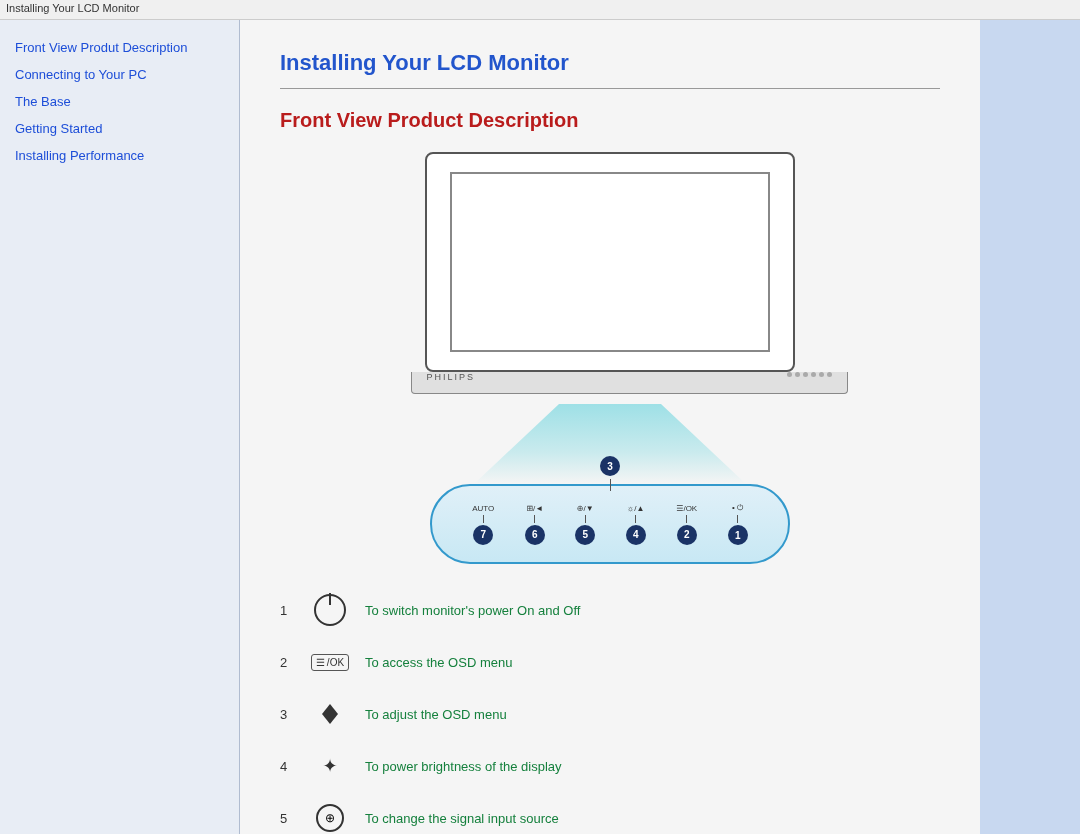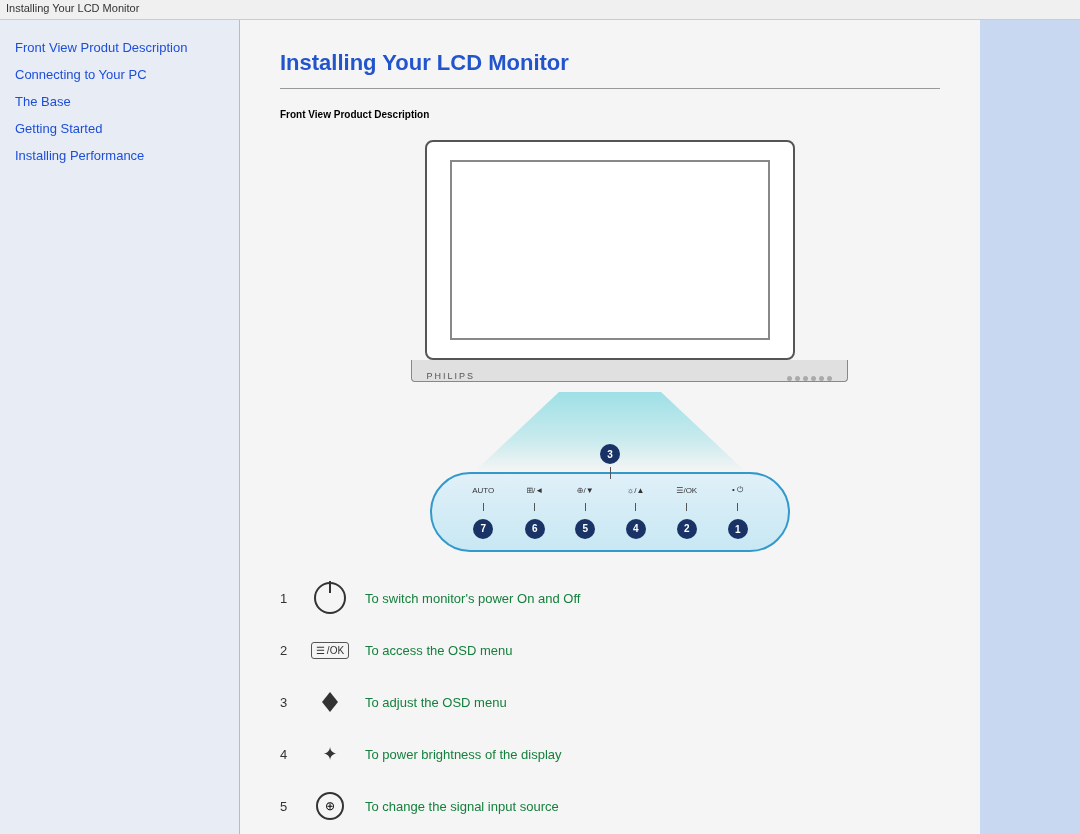--- a/index.html
+++ b/index.html
@@ -56,22 +56,22 @@
       font-size: 22px;
       font-weight: bold;
       margin-bottom: 12px;
     }
     .divider {
       border: none;
       border-top: 1px solid #999;
       margin-bottom: 20px;
     }
     .section-title {
-      color: #000000;
-      font-size: 10px;
+      color: #b91c1c;
+      font-size: 20px;
       font-weight: bold;
       margin-bottom: 20px;
     }
     .monitor-diagram {
       display: flex;
       flex-direction: column;
       align-items: center;
       margin-bottom: 30px;
     }
     .monitor-body {
@@ -92,21 +92,21 @@
       background: white;
     }
     .monitor-bottom-bar {
       width: 437px;
       height: 22px;
       background: #e0e0e0;
       border: 1px solid #888;
       border-top: none;
       border-radius: 0 0 4px 4px;
       display: flex;
-      align-items: flex-end;
+      align-items: flex-start;
       justify-content: space-between;
       padding: 0 15px;
       font-size: 9px;
       color: #555;
       margin-left: 38px;
     }
     .philips-text {
       font-size: 9px;
       color: #555;
       letter-spacing: 2px;
@@ -153,21 +153,21 @@
       display: flex;
       align-items: center;
       justify-content: space-around;
       padding: 0 25px;
       position: relative;
     }
     .ctrl-btn {
       display: flex;
       flex-direction: column;
       align-items: center;
-      gap: 8px;
+      gap: 2px;
     }
     .ctrl-label {
       font-size: 8px;
       color: #333;
       text-align: center;
       white-space: nowrap;
     }
     .ctrl-number {
       width: 20px;
       height: 20px;

